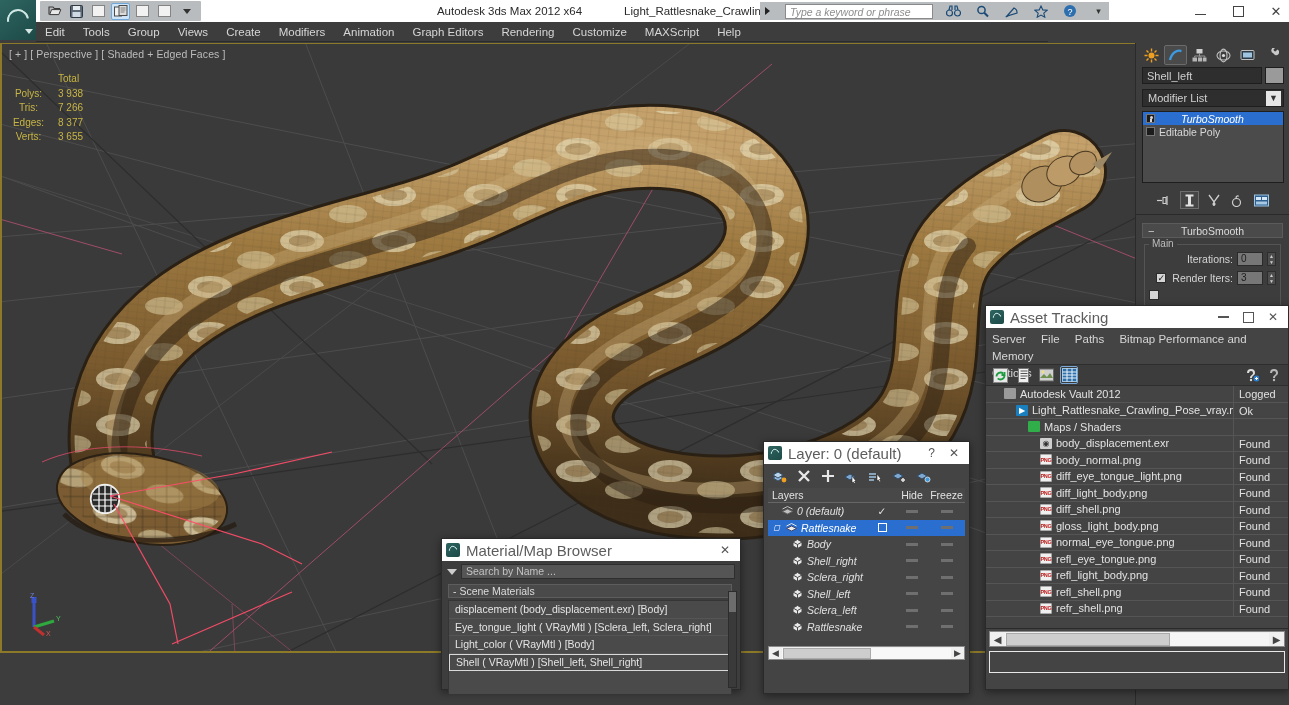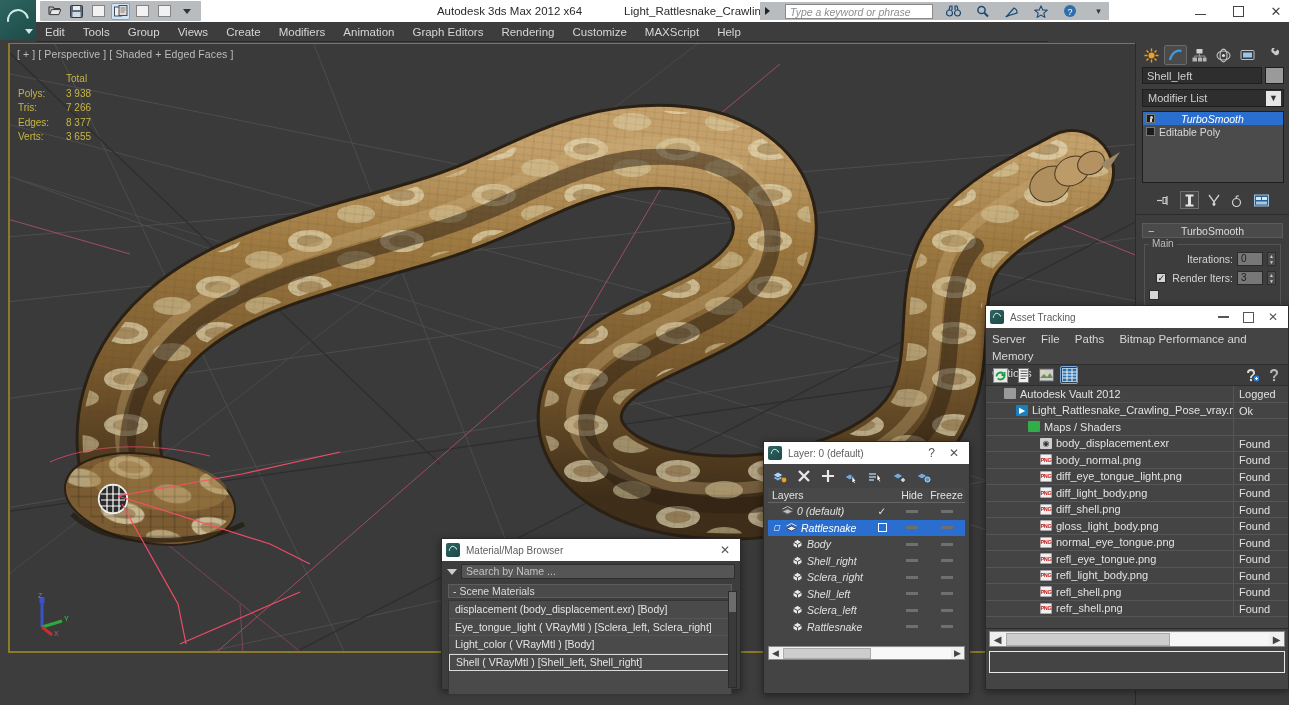--- a/index.html
+++ b/index.html
@@ -80,33 +80,32 @@
   .menubar .mi { padding: 0 9px; font-size: 11.5px; color: #d6d6d6; line-height: 20px; height: 20px; }
 
   
   .viewport {
     position: absolute; top: 43px; left: 0; width: 1135px; height: 610px;
     background: #0f172a;
     overflow: hidden;
     border-left: 2px solid #8d7a28;
     border-bottom: 2px solid #8d7a28;
     border-top: 1px solid #8d7a28;
-    margin-left: 8px;
   }
   .vp-label {
     position: absolute; left: 7px; top: 4px; font-size: 10.5px; color: #bcbcbc; z-index: 6;
     letter-spacing: .1px;
   }
   .vp-stats {
     position: absolute; left: 8px; top: 28px; z-index: 6;
     font-size: 10px; color: #c8b544; line-height: 14.6px;
   }
   .vp-stats table { border-collapse: collapse; }
   .vp-stats td { padding: 0 3px 0 0; }
-  .vp-stats td.lbl { text-align: left; width: 40px; }
+  .vp-stats td.lbl { text-align: center; width: 40px; }
   .vp-stats td.val { text-align: left; padding-left: 8px; width: 44px; }
   .vp-stats .hdr { text-align: left; padding-left: 8px; }
 
   .grid-svg { position: absolute; inset: 0; }
 
   .axis-tripod { position: absolute; left: 18px; bottom: 14px; width: 46px; height: 46px; }
 
   
   .snake-svg { position: absolute; left: 0; top: 0; width: 1135px; height: 662px; }
 
@@ -157,21 +156,21 @@
   .spin { width: 9px; height: 14px; background: #4e4e4e; border: 1px solid #2e2e2e; display: flex; flex-direction: column; }
   .spin i { flex: 1; display:flex;align-items:center;justify-content:center; font-size: 5px; color: #ccc; font-style: normal; line-height: 1;}
   .ckbox { width: 10px; height: 10px; background: #d5d5d5; border: 1px solid #2b2b2b; display:flex;align-items:center;justify-content:center; color:#1a1a1a; font-size:9px; margin-right: 2px;}
 
   
   .win { position: absolute; background: #444444; border: 1px solid #2a2a2a; box-shadow: 0 2px 8px rgba(0,0,0,.45); }
   .win-title { height: 22px; background: #fff; display: flex; align-items: center; padding: 0 4px; gap: 6px; }
   .win-title .wicon { width: 14px; height: 14px; border-radius: 2px;
      background: linear-gradient(145deg,#2e6561,#1d4a47); display:flex;align-items:center;justify-content:center;}
   .win-title .wicon i { width: 8px;height:8px;border-radius:50%;border:1.5px solid #cfe8e4;border-right-color:transparent;border-bottom-color:transparent;transform:rotate(35deg);}
-  .win-title .wtxt { color: #5d5d5d; font-size: 10px; flex: 1; }
+  .win-title .wtxt { color: #5d5d5d; font-size: 15px; flex: 1; }
   .win-title .wctl { display: flex; align-items: center; gap: 14px; padding-right: 6px; color: #555; font-size: 12px; }
 
   
   #asset { left: 985px; top: 305px; width: 304px; height: 385px; }
   .at-menu { height: 36px; padding: 3px 6px 0 6px; font-size: 11.5px; color: #d6d6d6; line-height: 17px; }
   .at-menu span { margin-right: 12px; }
   .at-toolbar { height: 22px; display: flex; align-items: center; gap: 7px; padding: 0 6px; background: #3c3c3c; border-top: 1px solid #2e2e2e; border-bottom: 1px solid #2e2e2e; }
   .at-tb-icon { width: 16px; height: 16px; border-radius: 1px; display:flex;align-items:center;justify-content:center; font-size: 9px; }
   .at-tb-icon.sel { outline: 1px solid #7aa7d8; }
   .at-head { display: flex; height: 16px; background: #3a3a3a; border-bottom: 1px solid #585858; font-size: 11px; }

